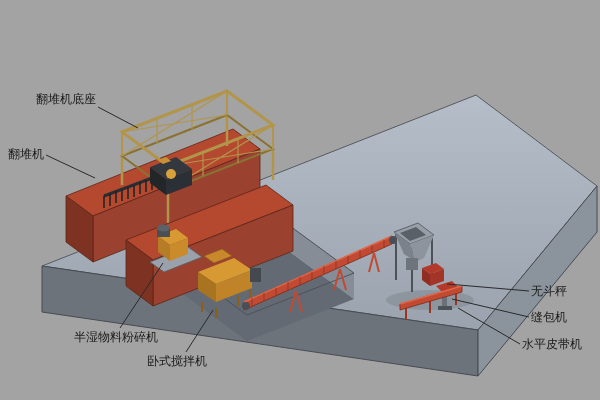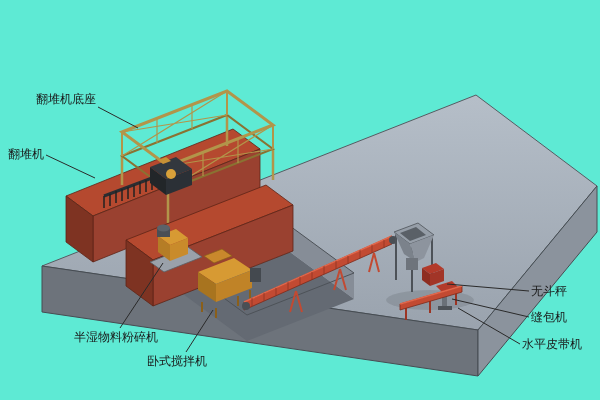--- a/index.html
+++ b/index.html
@@ -1,17 +1,17 @@
 <!DOCTYPE html>
 <html><head>
 <meta charset="utf-8">
 <style>
   html,body{margin:0;padding:0;background:#fff;}
   .stage{
-    position:relative;width:600px;height:400px;background:#5eead4;
+    position:relative;width:600px;height:400px;background:#a3a3a3;
     font-family:"DejaVu Sans",sans-serif;overflow:hidden;
   }
   svg{position:absolute;left:0;top:0;}
   text.lbl{font-size:12px;fill:#1a1a1a;font-family:"DejaVu Sans",sans-serif;}
   .leader{stroke:#2a2a2a;stroke-width:1;fill:none;}
 </style>
 </head>
 <body>
 
 <div class="stage">

